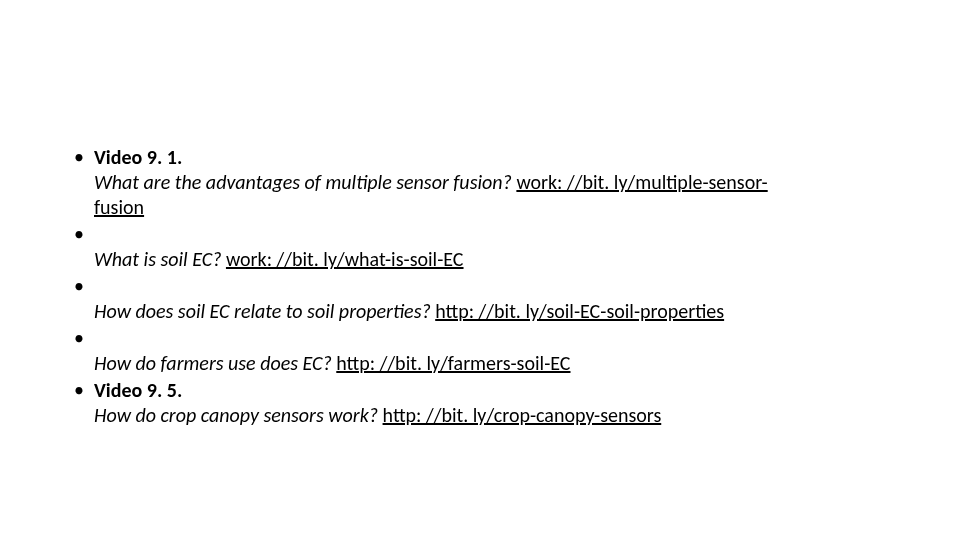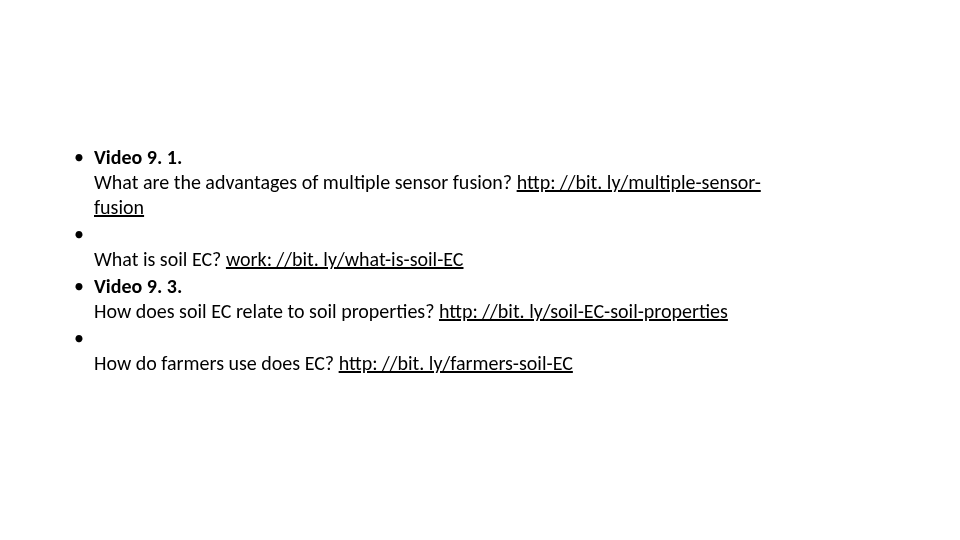--- a/index.html
+++ b/index.html
@@ -36,51 +36,56 @@
     left: 4px;
     top: 0;
     font-size: 20px;
     color: #000;
   }
   .vtitle {
     font-weight: 700;
   }
   .vquestion {
     font-weight: 400;
+    font-style: italic;
   }
   a.vlink {
     color: #000000;
     text-decoration: underline;
     word-break: normal;
   }
   .break-together {
   }
 </style>
 </head>
 <body>
 
 <div class="slide">
   <ul class="video-list">
 
     <li>
       <span class="vtitle">Video 9. 1.</span><br>
-      <span class="vquestion">What are the advantages of multiple sensor fusion? </span><a class="vlink" href="#"><span>http: //bit. ly/multiple-sensor-</span><br><span class="break-together">fusion</span></a>
+      <span class="vquestion">What are the advantages of multiple sensor fusion? </span><a class="vlink" href="#"><span>work: //bit. ly/multiple-sensor-</span><br><span class="break-together">fusion</span></a>
     </li>
 
     <li>
       <br>
       <span class="vquestion">What is soil EC? </span><a class="vlink" href="#"><span>work: //bit. ly/what-is-soil-EC</span></a>
     </li>
 
     <li>
-      <span class="vtitle">Video 9. 3.</span><br>
+      <br>
       <span class="vquestion">How does soil EC relate to soil properties? </span><a class="vlink" href="#"><span>http: //bit. ly/soil-EC-soil-properties</span></a>
     </li>
 
     <li>
       <br>
       <span class="vquestion">How do farmers use does EC? </span><a class="vlink" href="#"><span>http: //bit. ly/farmers-soil-EC</span></a>
     </li>
 
+    <li>
+      <span class="vtitle">Video 9. 5.</span><br>
+      <span class="vquestion">How do crop canopy sensors work? </span><a class="vlink" href="#"><span>http: //bit. ly/crop-canopy-sensors</span></a>
+    </li>
 
 
   </ul>
 </div>
 
 </body></html>

